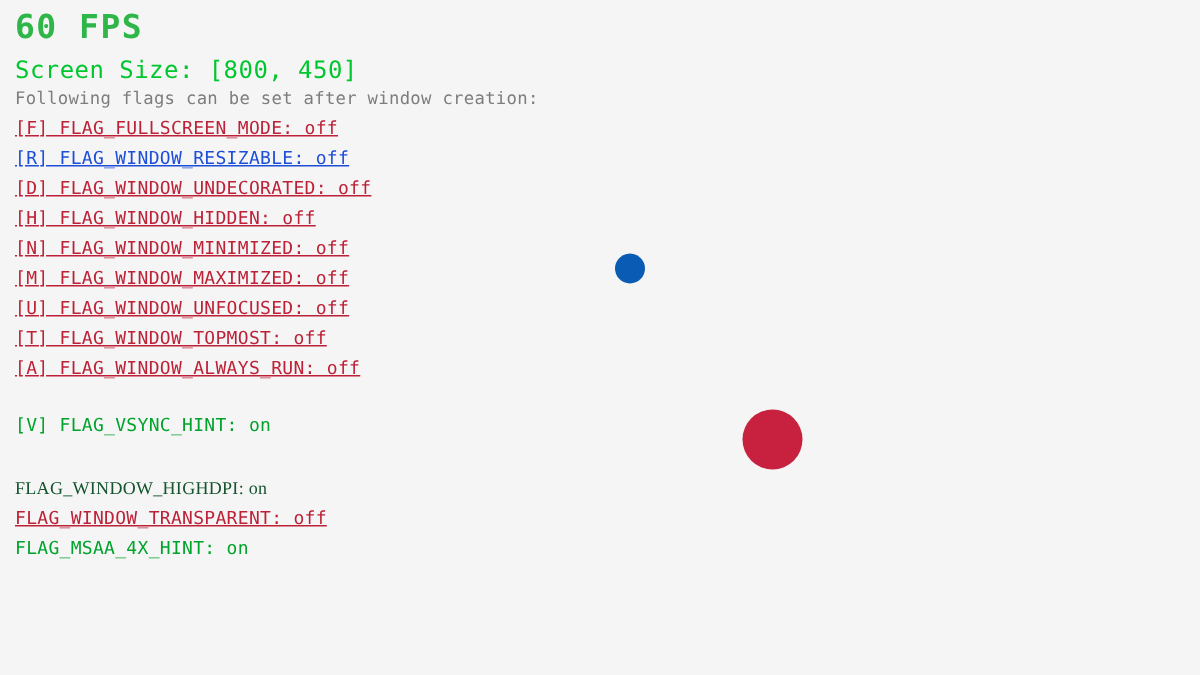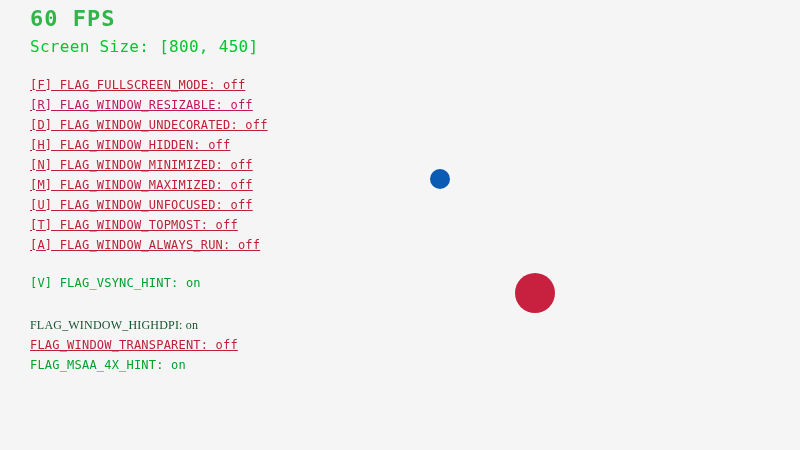--- a/index.html
+++ b/index.html
@@ -15,21 +15,20 @@
     position: relative;
     -webkit-font-smoothing: none;
   }
 
   #screen {
     position: relative;
     width: 660px;
     height: 450px;
     background: #f5f5f5;
     overflow: hidden;
-    margin-left: 20px;
   }
 
   
   .abs { position: absolute; white-space: pre; }
 
   #fps-counter {
     left: 10px;
     top: 6px;
     font-size: 22px;
     font-weight: bold;
@@ -76,24 +75,25 @@
 </style>
 </head>
 <body>
 
 <div id="screen" style="background: rgb(245, 245, 245);">
 
   <div class="abs" id="fps-counter">60 FPS</div>
 
   <div class="abs" id="screen-size">Screen Size: [800, 450]</div>
 
+  <div class="abs section-heading" id="heading-after">Following flags can be set after window creation:</div>
 
   <div id="after-flags-list">
       <div class="abs flag-line flag-off" style="top: 78px; color: rgb(189, 33, 55);">[F] FLAG_FULLSCREEN_MODE: off</div>
-      <div class="abs flag-line flag-off" style="top: 98px; color: #be185d; text-align: center;">[R] FLAG_WINDOW_RESIZABLE: off</div>
+      <div class="abs flag-line flag-off" style="top: 98px; color: #1d4ed8; text-align: center;">[R] FLAG_WINDOW_RESIZABLE: off</div>
       <div class="abs flag-line flag-off" style="top: 118px; color: rgb(189, 33, 55);">[D] FLAG_WINDOW_UNDECORATED: off</div>
       <div class="abs flag-line flag-off" style="top: 138px; color: rgb(189, 33, 55);">[H] FLAG_WINDOW_HIDDEN: off</div>
       <div class="abs flag-line flag-off" style="top: 158px; color: rgb(189, 33, 55);">[N] FLAG_WINDOW_MINIMIZED: off</div>
       <div class="abs flag-line flag-off" style="top: 178px; color: rgb(189, 33, 55);">[M] FLAG_WINDOW_MAXIMIZED: off</div>
       <div class="abs flag-line flag-off" style="top: 198px; color: rgb(189, 33, 55);">[U] FLAG_WINDOW_UNFOCUSED: off</div>
       <div class="abs flag-line flag-off" style="top: 218px; color: rgb(189, 33, 55);">[T] FLAG_WINDOW_TOPMOST: off</div>
       <div class="abs flag-line flag-off" style="top: 238px; color: rgb(189, 33, 55);">[A] FLAG_WINDOW_ALWAYS_RUN: off</div>
       <div class="abs flag-line flag-on" style="top: 276px; color: rgb(0, 163, 44);">[V] FLAG_VSYNC_HINT: on</div>
     </div>
 

